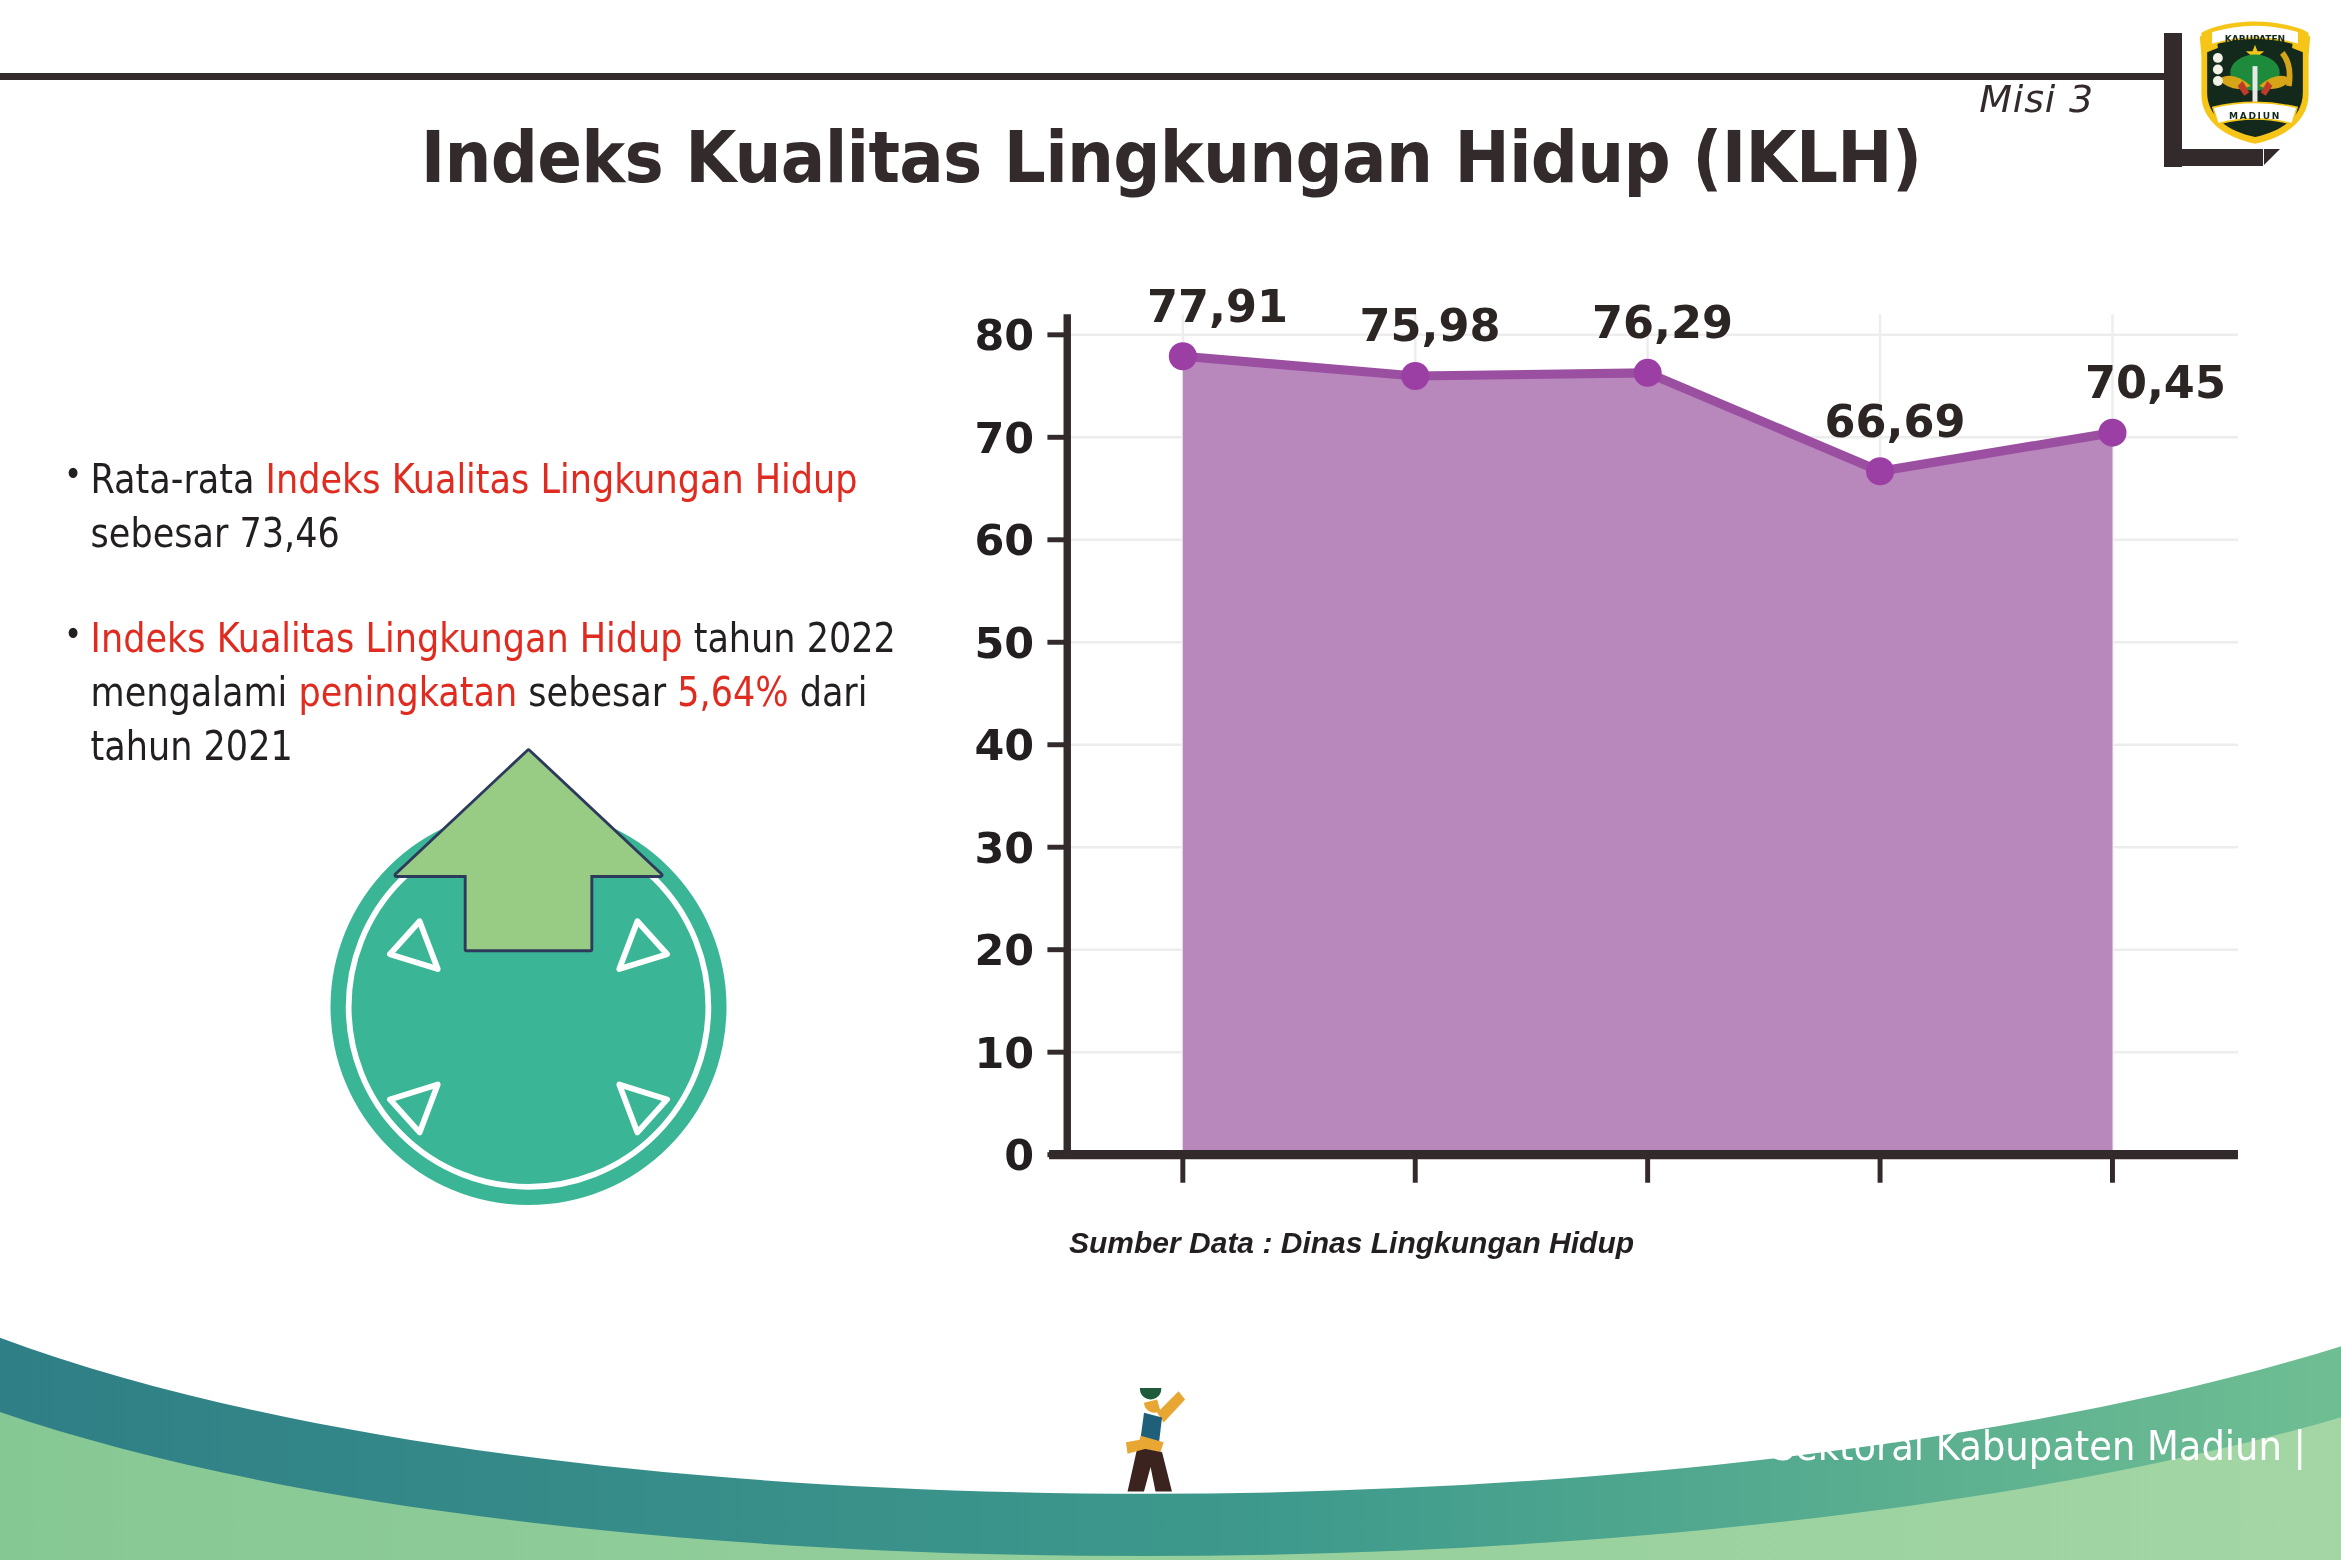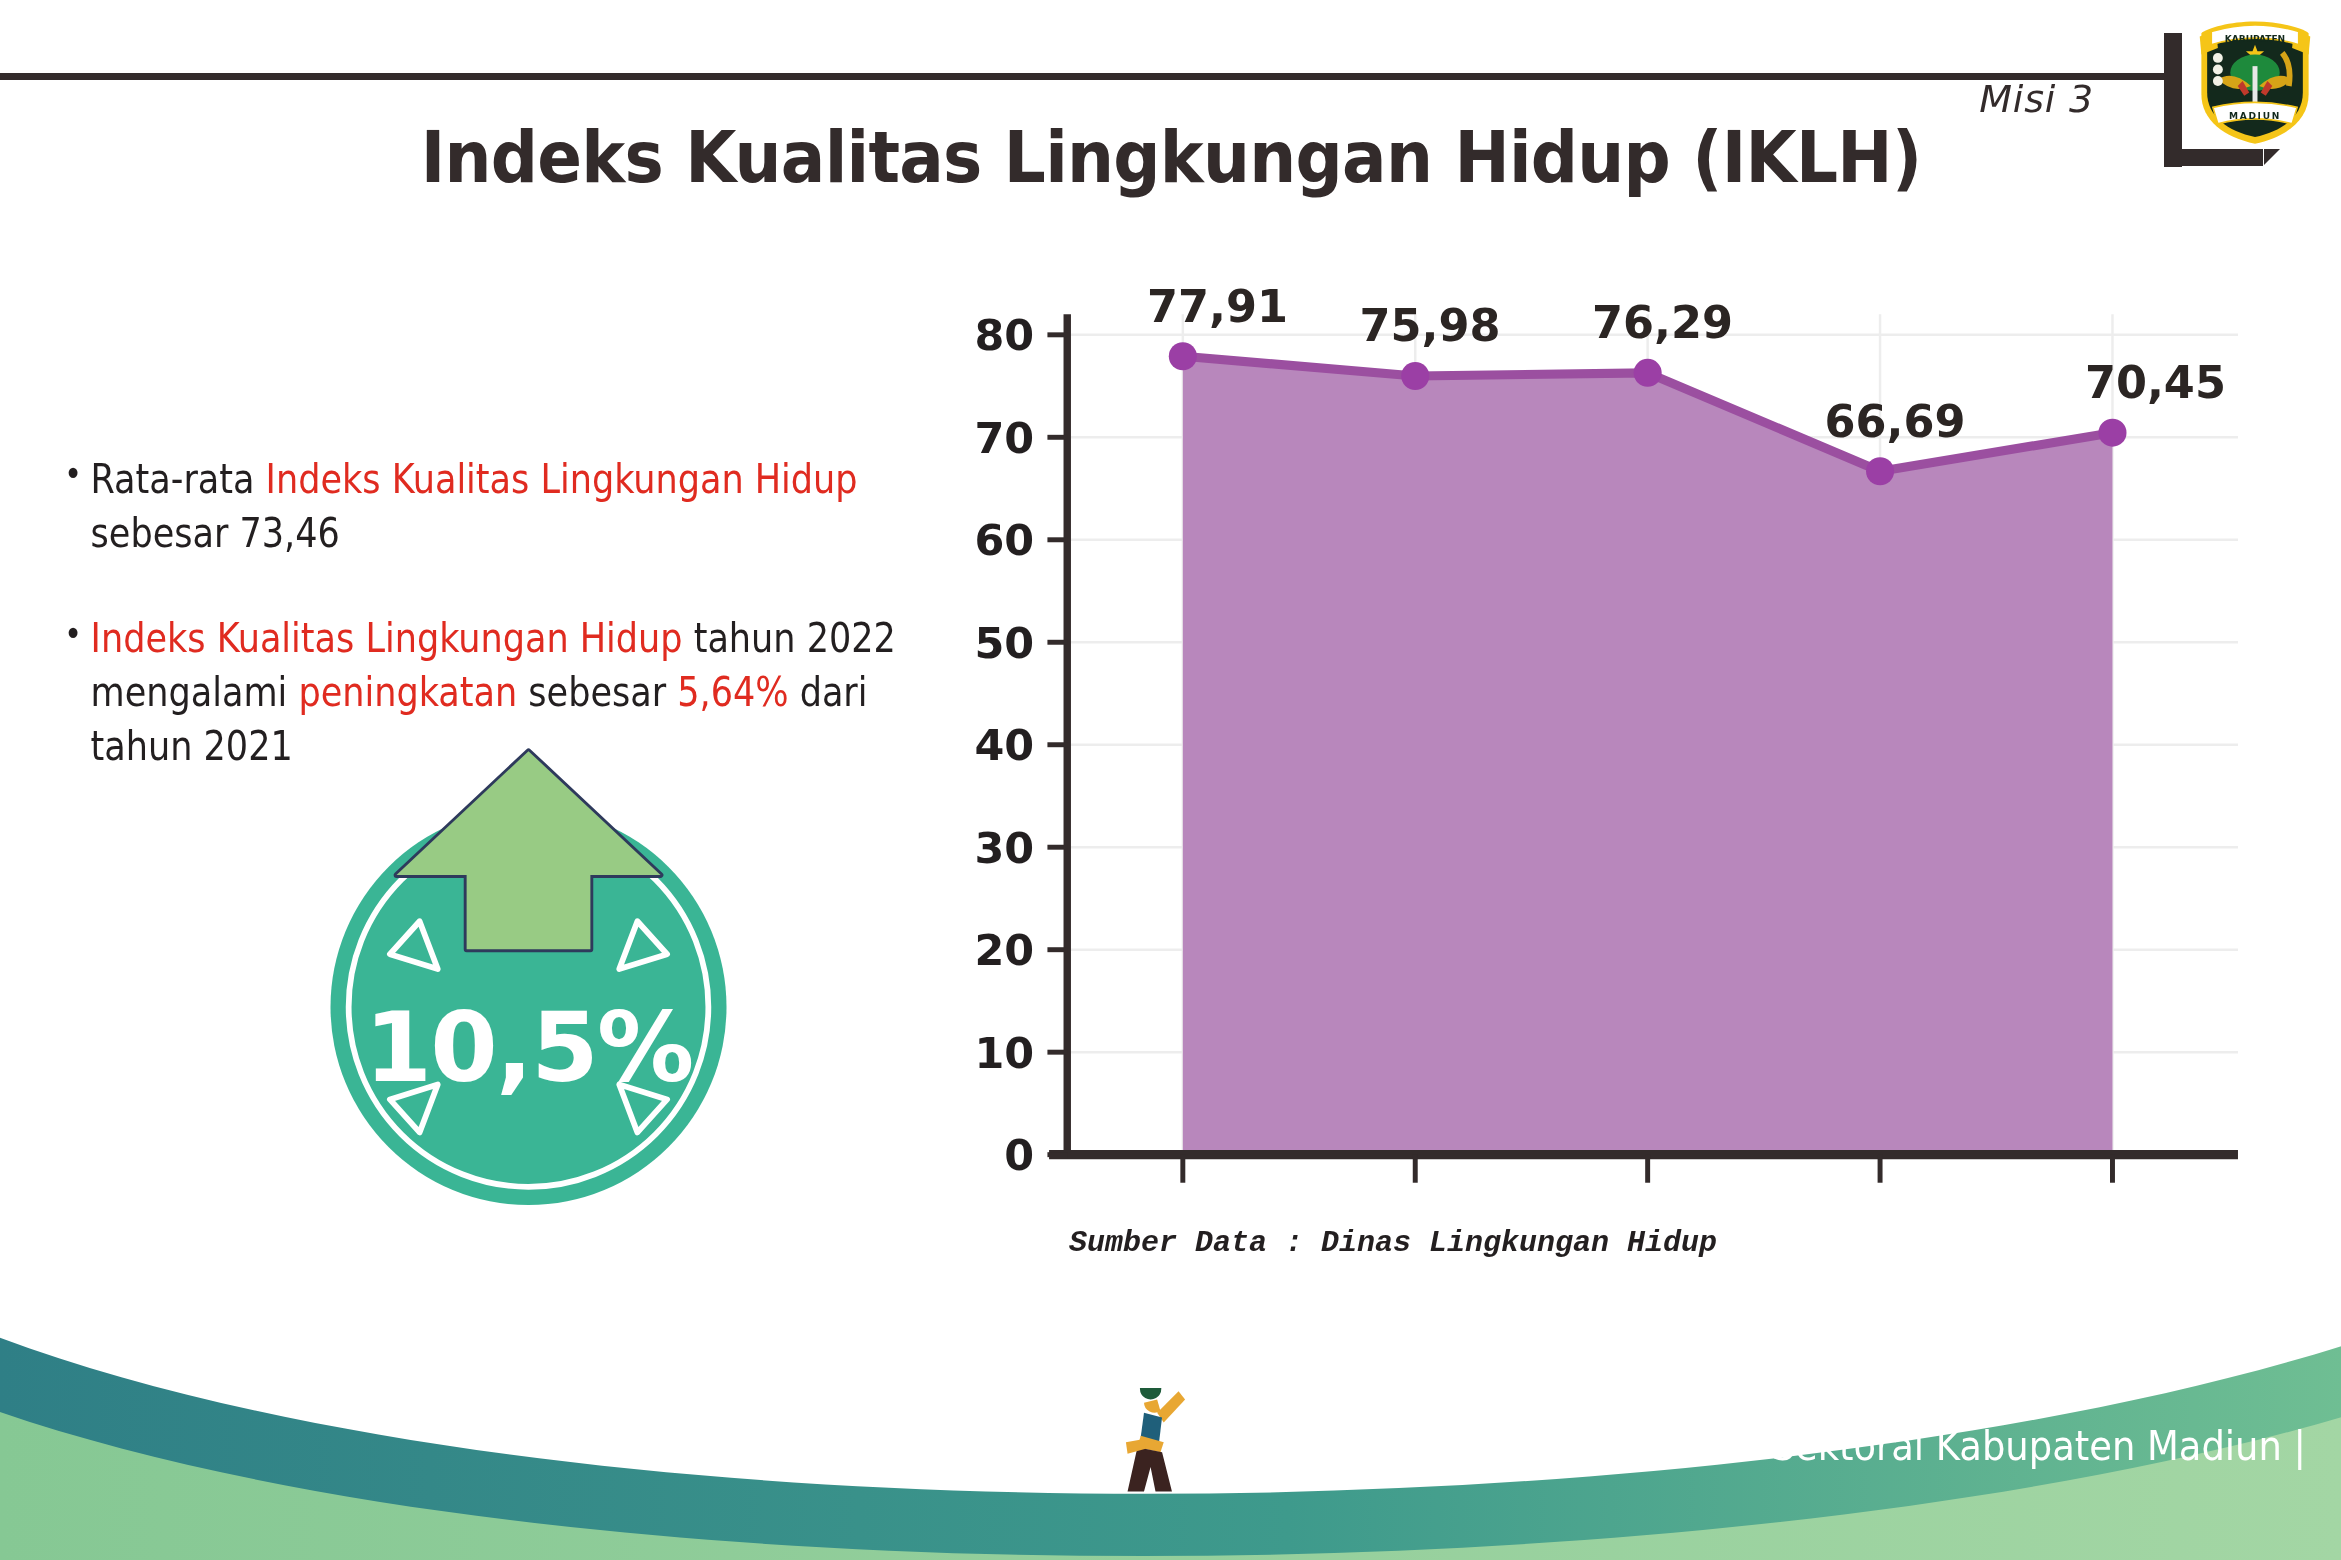--- a/index.html
+++ b/index.html
@@ -90,21 +90,21 @@
   .xlabel {
     font-family:"DejaVu Sans", sans-serif; font-weight:bold;
     font-size:60px; fill:#231F20; text-anchor:middle;
   }
   .dlabel {
     font-family:"DejaVu Sans", sans-serif; font-weight:bold;
     font-size:54px; fill:#2B2523; text-anchor:middle;
   }
   #chart-source {
     position:absolute; left:1069px; top:1226px;
-    font-family:Liberation Mono, monospace;
+    font-family:Liberation Sans, sans-serif;
     font-weight:bold; font-style:italic;
     font-size:30px; color:#231F20;
   }
 
   
   #footer { position:absolute; left:0; bottom:0; width:2342px; height:273px; }
   #footer-text {
     position:absolute; left:1202px; bottom:91px;
     font-family:"DejaVu Sans Condensed","DejaVu Sans", sans-serif;
     font-size:41px;
@@ -163,21 +163,20 @@
       <path d="M185 250 L185 160 L100 160 L260 10 L420 160 L335 160 L335 250 Z" fill="#98CB84" stroke="#2E3A5C" stroke-width="7" stroke-linejoin="round"></path>
       <path d="M185 250 L185 160 L100 160 L260 10 L420 160 L335 160 L335 250 Z" fill="#98CB84" stroke="none"></path>
     </g>
     <g stroke="#FFFFFF" stroke-width="7" fill="none" stroke-linejoin="round">
       <path d="M128 216 L92 256 L150 274 Z"></path>
       <path d="M392 216 L428 256 L370 274 Z"></path>
       <path d="M128 472 L92 432 L150 414 Z"></path>
       <path d="M392 472 L428 432 L370 414 Z"></path>
     </g>
   </svg>
-  <div id="badge-value">10,5%</div>
 </div>
 
 <div id="chart">
   <svg width="1321" height="925" viewBox="0 0 1600 1120">
 
     <g id="grid-h" stroke="#EDEDED" stroke-width="3">
         <line x1="142" y1="933.875" x2="1560" y2="933.875"></line>
         <line x1="142" y1="809.75" x2="1560" y2="809.75"></line>
         <line x1="142" y1="685.625" x2="1560" y2="685.625"></line>
         <line x1="142" y1="561.5" x2="1560" y2="561.5"></line>

